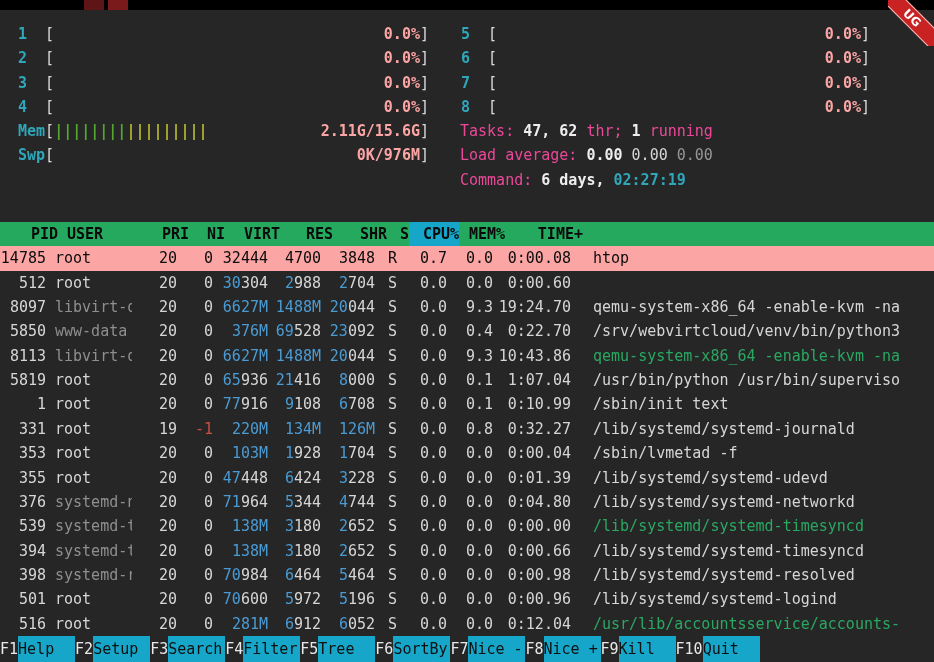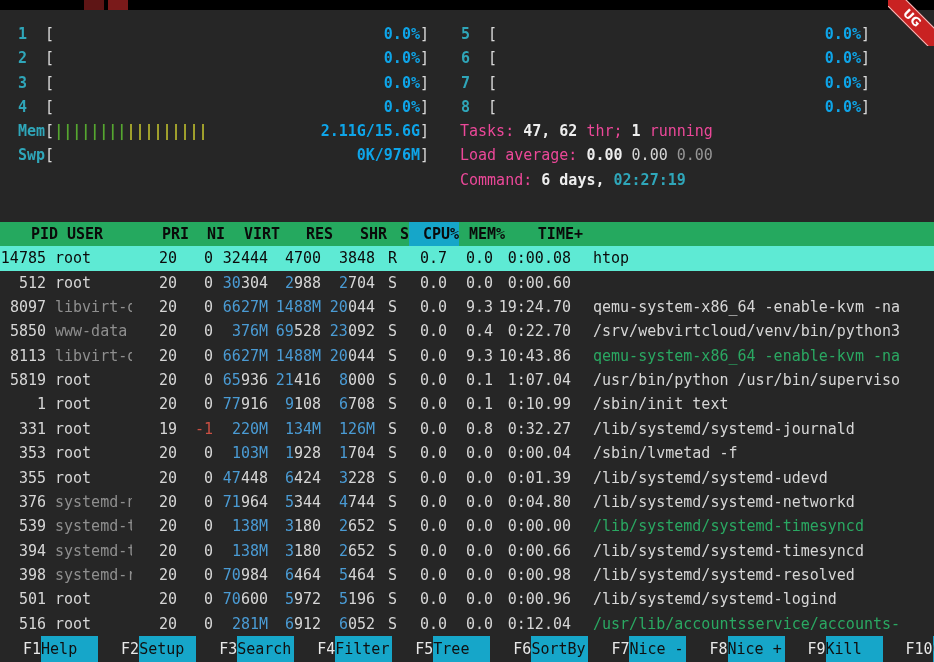--- a/index.html
+++ b/index.html
@@ -31,35 +31,35 @@
   .meters { display: flex; padding-top: 12px; }
   .m-left { width: 429px; }
   .m-right { margin-left: 31px; width: 410px; }
   .meter, .stat { display: flex; height: 24.3px; line-height: 24.3px; white-space: pre; }
   .mnum { width: 27px; text-align: right; color: #2fa6b9; font-weight: bold; }
   .m-right .mnum { width: 10px; }
   .mlabel { margin-left: 18px; color: #2fa6b9; font-weight: bold; }
   .br { color: #dadada; }
   .bro { margin-left: 18px; }
   .mflex { flex: 1; overflow: hidden; }
-  .mval { color: #0ea5e9; font-weight: bold; }
+  .mval { color: #fca5a5; font-weight: bold; }
   .bar-used { color: #55a630; font-weight: bold; }
   .bar-cache { color: #b5b52e; font-weight: bold; }
   .cy { color: #ec4899; }
   .cyb { color: #2fa6b9; font-weight: bold; }
   .wb { color: #eeeeee; font-weight: bold; }
   .w { color: #d6d6d6; }
   .gr { color: #969696; }
   .gap { height: 30px; }
   
   .thead, .prow { display: flex; height: 24.35px; line-height: 24.35px; white-space: pre; }
   .thead { background: #25a95f; color: #0a0a0a; font-weight: bold; padding-left: 12px; }
   .thead .sort { background: #16a6c9; }
   .prow { color: #d6d6d6; }
-  .prow.selected { background: #5eead4; color: #0b0b0b; align-items: center; }
+  .prow.selected { background: #fca5a5; color: #0b0b0b; align-items: center; }
   .prow.selected .hi { color: inherit; }
   .c-pid  { width: 46px; text-align: right; }
   .c-user { width: 86px; padding-left: 9px; overflow: hidden; }
   .c-pri  { width: 45px; text-align: right; }
   .c-ni   { width: 36px; text-align: right; }
   .c-virt { width: 55px; text-align: right; }
   .c-res  { width: 53px; text-align: right; }
   .c-shr  { width: 54px; text-align: right; }
   .c-s    { width: 22px; text-align: right; }
   .c-cpu  { width: 50px; text-align: right; }
@@ -69,21 +69,21 @@
   .hi { color: #4a9bd4; }
   .dim { color: #8f8f8f; }
   .red { color: #c94f43; }
   .green { color: #2aa862; }
   
   .fnbar {
     position: absolute; left: 0; right: 0; bottom: 0; height: 26px;
     line-height: 26px; display: flex; background: #262626;
   }
   .fnbar::after { content: ""; flex: 1; }
-  .fnkey { display: flex; cursor: pointer; padding-left: 23px; }
+  .fnkey { display: flex; cursor: pointer; }
   .fk { color: #e8e8e8; }
   .fl { background: #16a6c9; color: #101010; width: 57px; overflow: hidden; white-space: pre; }
 </style>
 </head>
 <body>
 
 <div class="topbar">
   <div class="chip chip1"></div>
   <div class="chip chip2"></div>
 </div>

